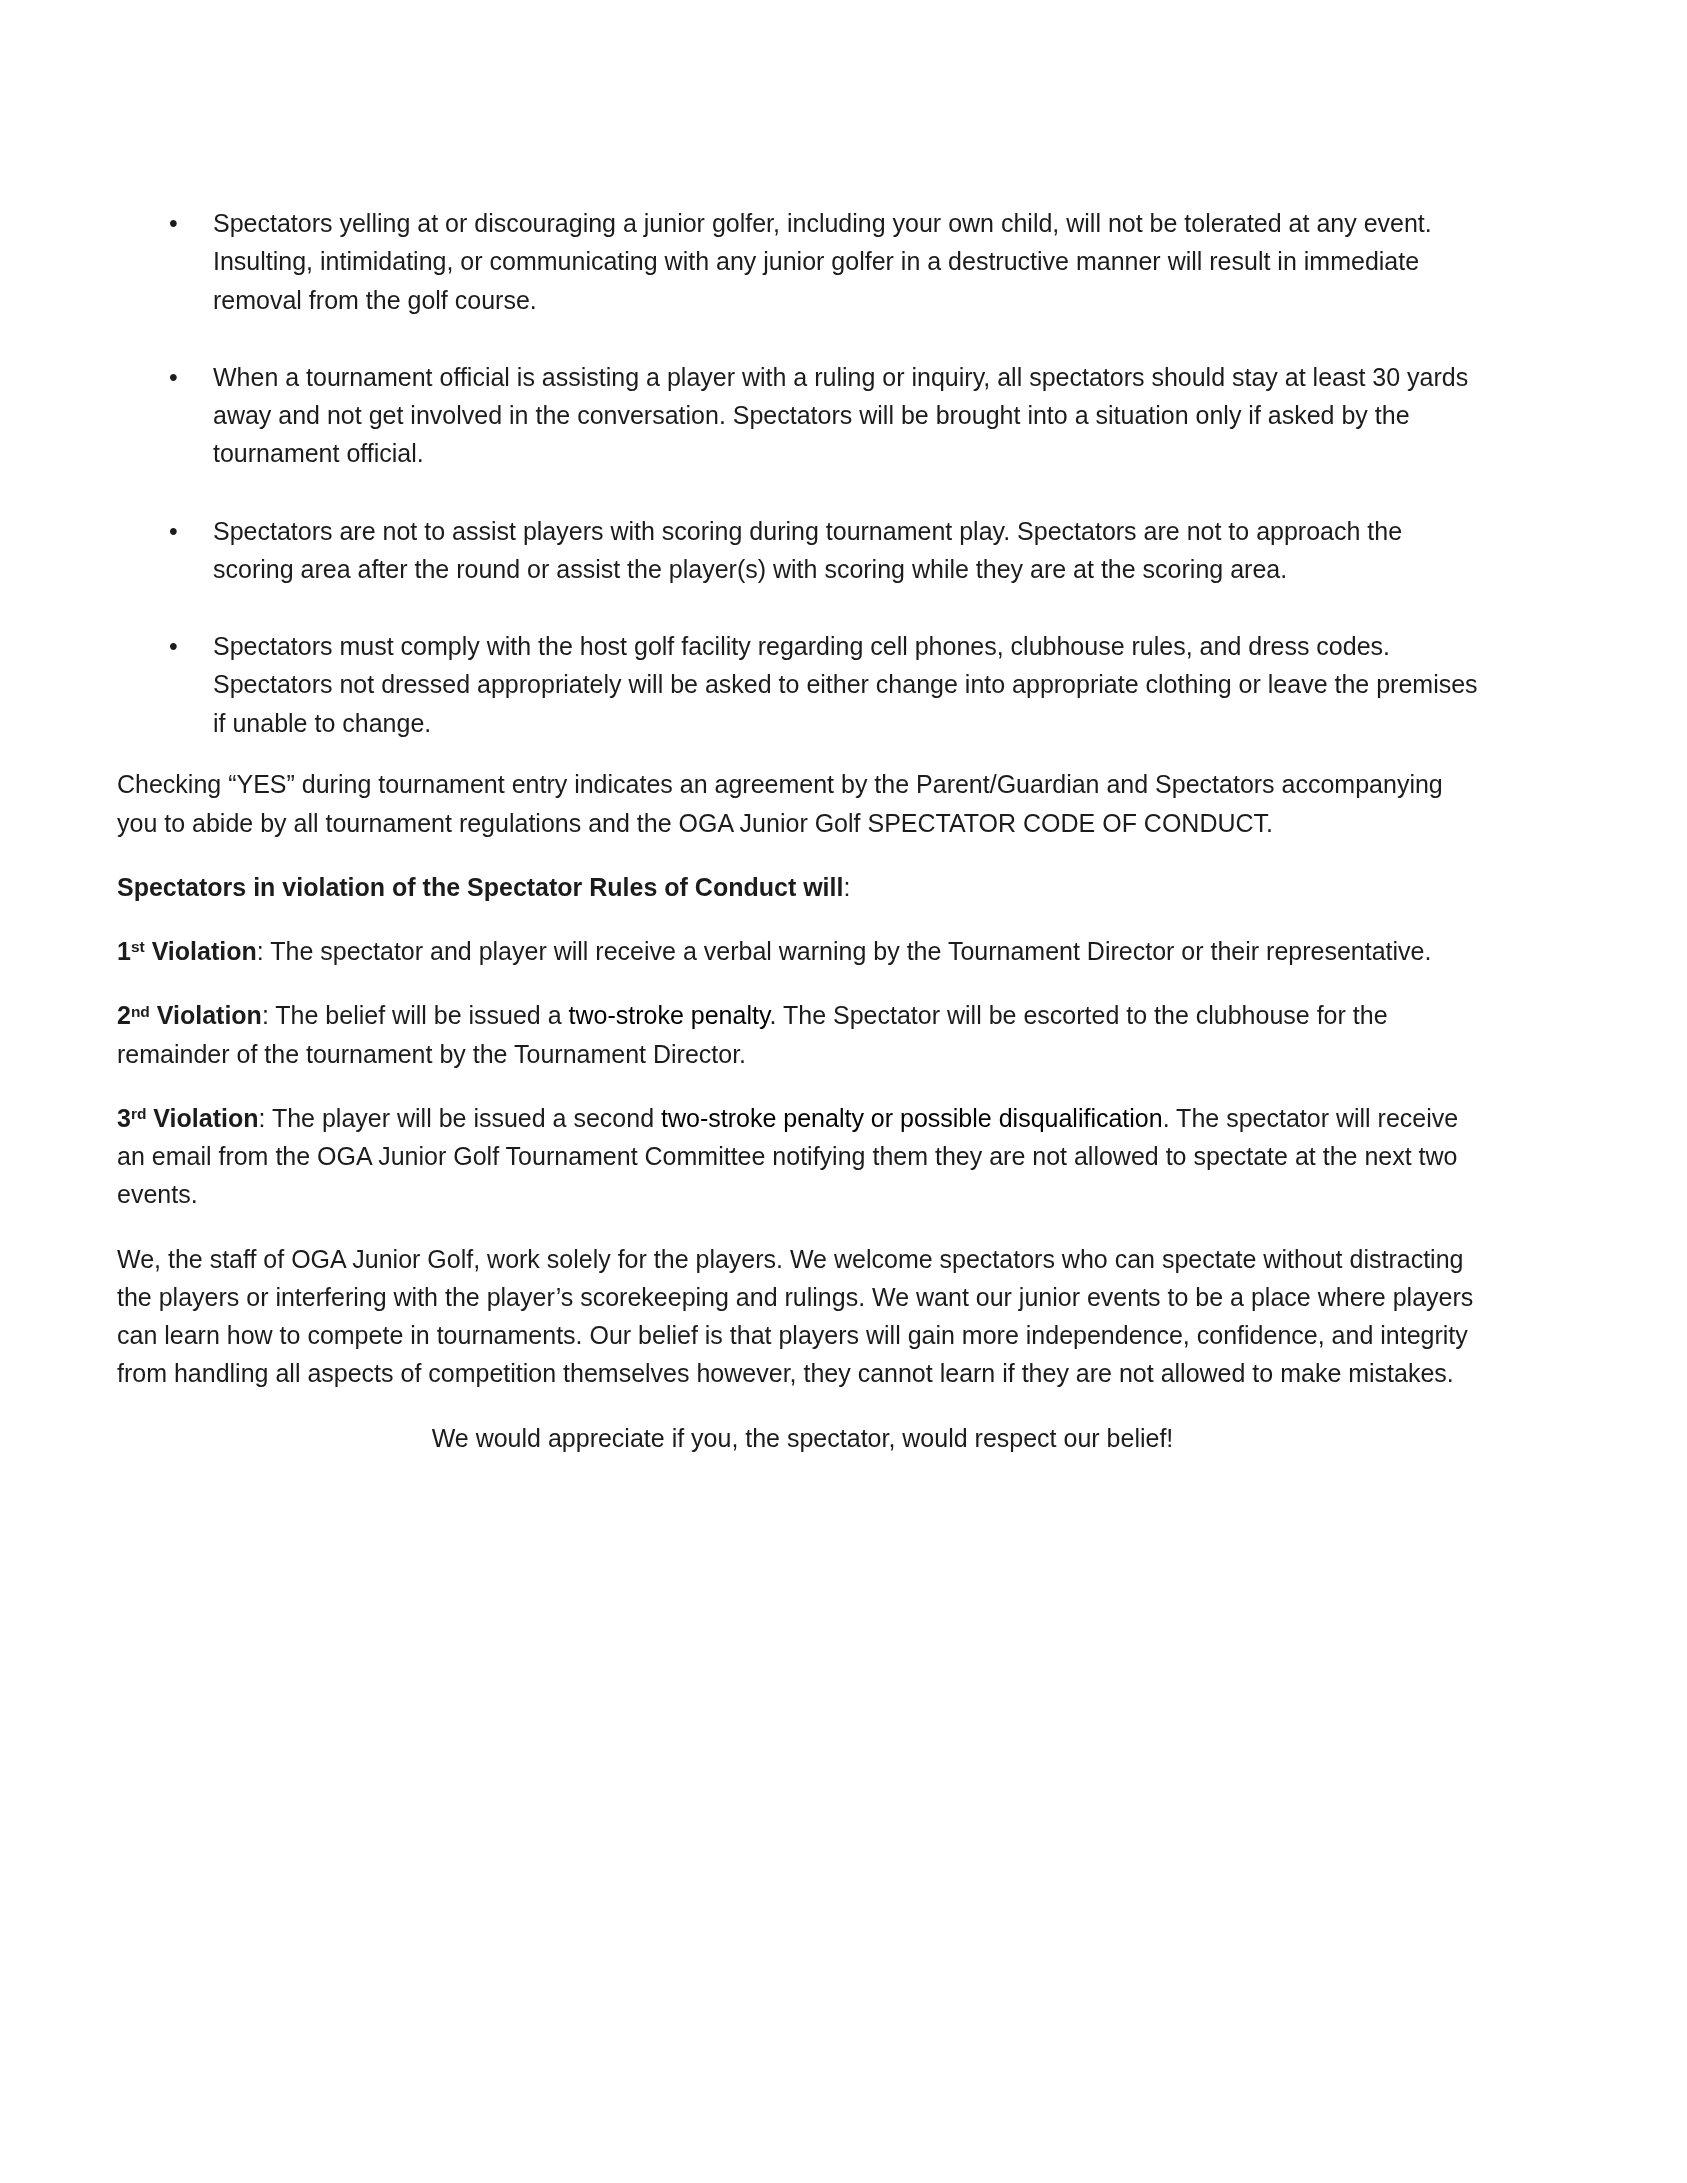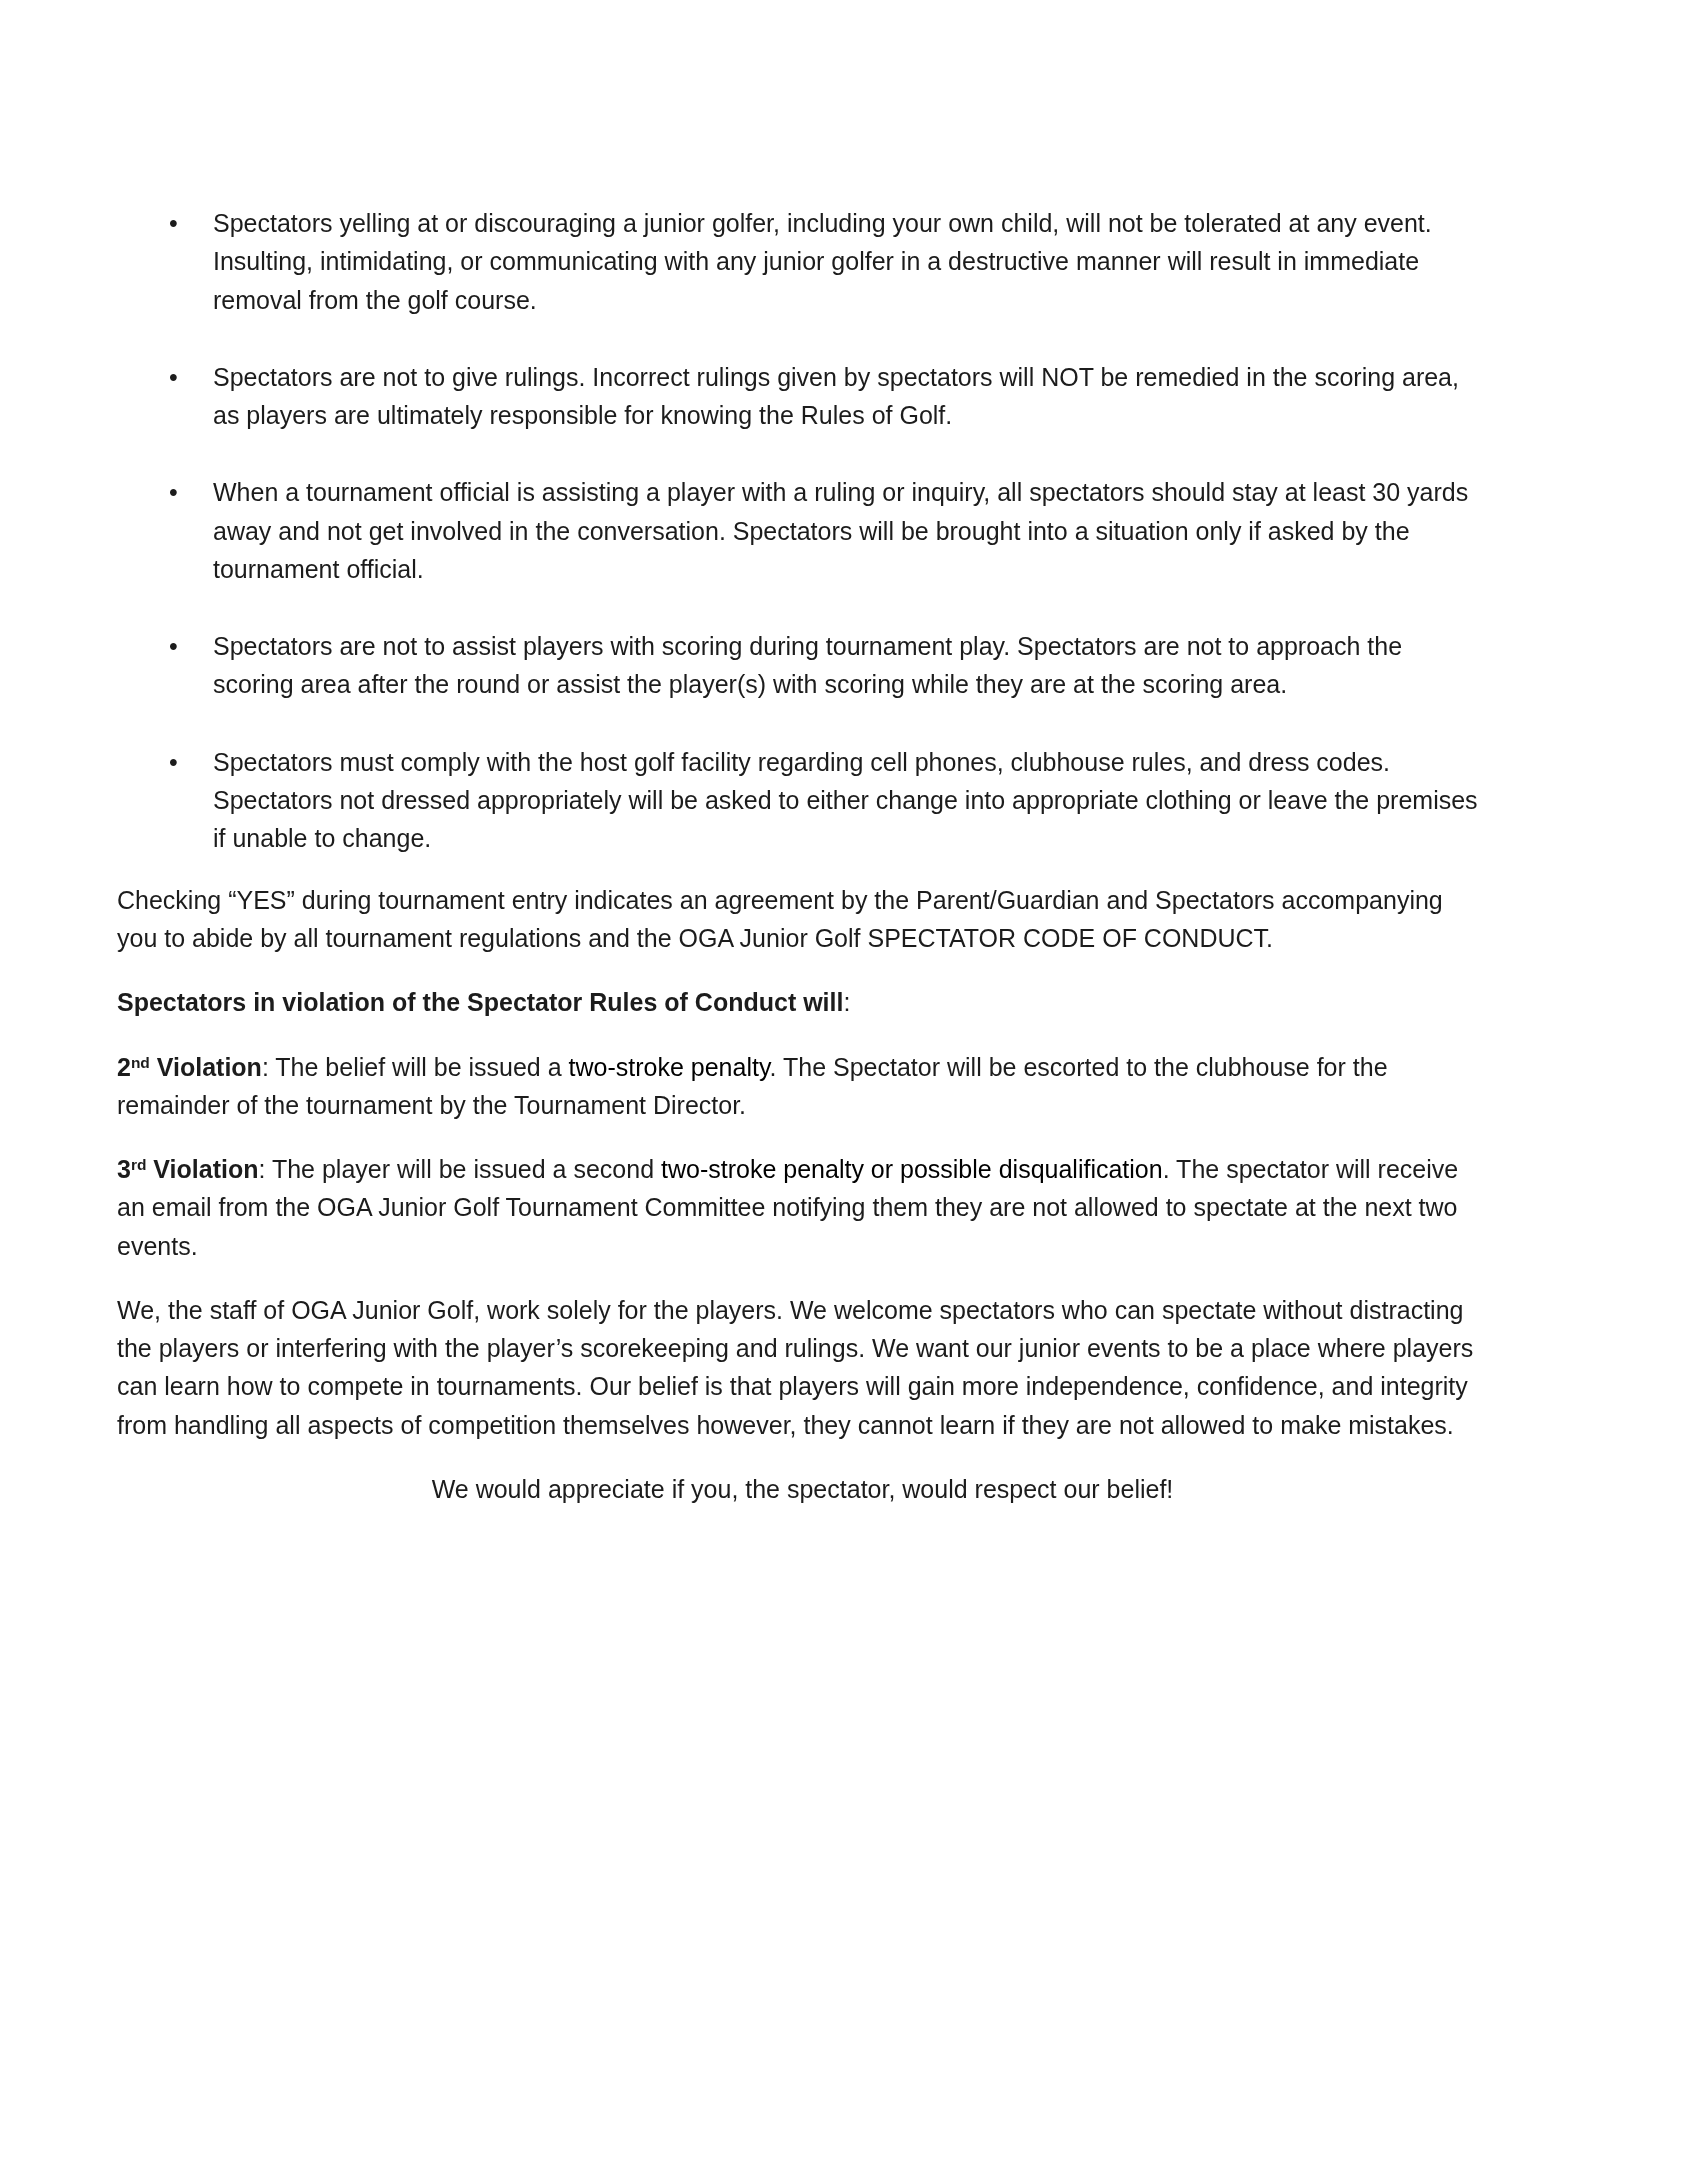--- a/index.html
+++ b/index.html
@@ -63,41 +63,41 @@
 </head>
 <body>
 
 <div class="page">
 
   <ul class="bullets">
     <li>
       <span>Spectators yelling at or discouraging a junior golfer, including your own child, will not be tolerated at any event. Insulting, intimidating, or communicating with any junior golfer in a destructive manner will result in immediate removal from the golf course.</span>
     </li>
     <li>
-      <span>Spectators are not to give rulings. Incorrect rulings given by spectators will NOT be remedied in the scoring area, as players are ultimately responsible for knowing the Rules of Golf.</span>
-    </li>
-    <li>
       <span>When a tournament official is assisting a player with a ruling or inquiry, all spectators should stay at least 30 yards away and not get involved in the conversation. Spectators will be brought into a situation only if asked by the tournament official.</span>
     </li>
     <li>
       <span>Spectators are not to assist players with scoring during tournament play. Spectators are not to approach the scoring area after the round or assist the player(s) with scoring while they are at the scoring area.</span>
     </li>
     <li class="last">
       <span>Spectators must comply with the host golf facility regarding cell phones, clubhouse rules, and dress codes. Spectators not dressed appropriately will be asked to either change into appropriate clothing or leave the premises if unable to change.</span>
     </li>
   </ul>
 
   <p>
     <span>Checking “YES” during tournament entry indicates an agreement by the Parent/Guardian and Spectators accompanying you to abide by all tournament regulations and the OGA Junior Golf SPECTATOR CODE OF CONDUCT.</span>
   </p>
 
   <p>
     <strong>Spectators in violation of the Spectator Rules of Conduct will</strong><span>:</span>
   </p>
 
+  <p>
+    <strong><span>1</span><sup class="ord">st</sup><span> Violation</span></strong><span>: The spectator and player will receive a verbal warning by the Tournament Director or their representative.</span>
+  </p>
 
   <p>
     <strong><span>2</span><sup class="ord">nd</sup><span> Violation</span></strong><span>: The belief will be issued a </span><span class="red">two-stroke penalty</span><span>. The Spectator will be escorted to the clubhouse for the remainder of the tournament by the Tournament Director.</span>
   </p>
 
   <p>
     <strong><span>3</span><sup class="ord">rd</sup><span> Violation</span></strong><span>: The player will be issued a second </span><span class="red">two-stroke penalty or possible disqualification</span><span>. The spectator will receive an email from the OGA Junior Golf Tournament Committee notifying them they are not allowed to spectate at the next two events.</span>
   </p>
 
   <p>

